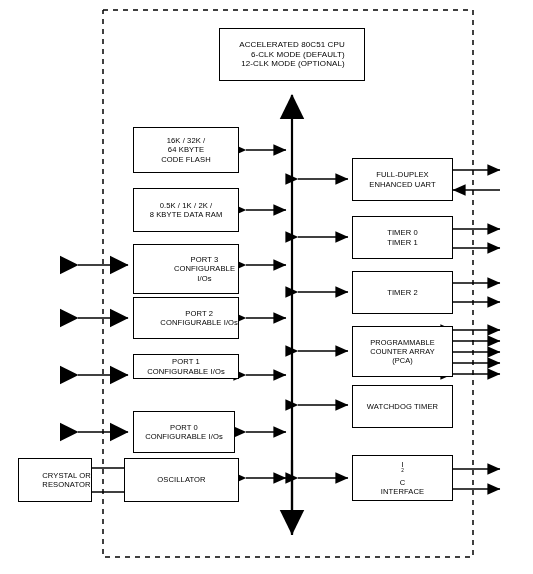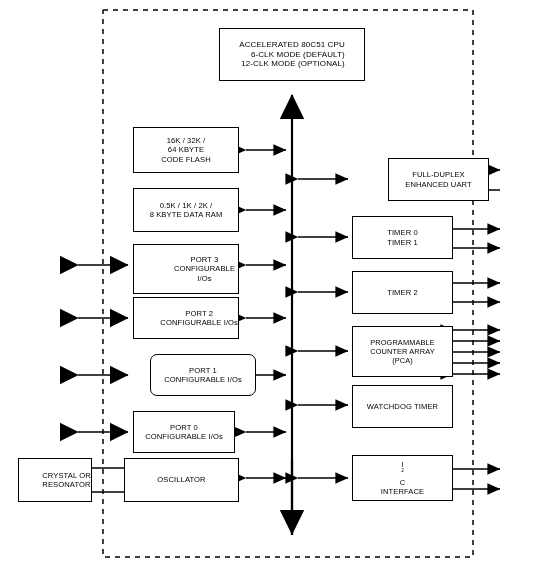--- a/index.html
+++ b/index.html
@@ -168,21 +168,21 @@
     </span>
   </div>
 
   <div class="blk t75" style="left:133px;top:297px;width:106px;height:42px;justify-content:flex-end;">
     <span>
       <span>PORT 2</span>
       <span>CONFIGURABLE I/Os</span>
     </span>
   </div>
 
-  <div class="blk t75" style="left:150px;top:354px;width:106px;height:42px;border-radius:7px;">
+  <div class="blk t75" style="left:133px;top:354px;width:106px;height:25px;">
     <span>
       <span>PORT 1</span>
       <span>CONFIGURABLE I/Os</span>
     </span>
   </div>
 
   <div class="blk t75" style="left:133px;top:411px;width:102px;height:42px;">
     <span>
       <span>PORT 0</span>
       <span>CONFIGURABLE I/Os</span>
@@ -193,21 +193,21 @@
     <span>
       <span>CRYSTAL OR</span>
       <span>RESONATOR</span>
     </span>
   </div>
 
   <div class="blk t75" style="left:124px;top:458px;width:115px;height:44px;">
     <span>OSCILLATOR</span>
   </div>
 
-  <div class="blk t75" style="left:352px;top:158px;width:101px;height:43px;margin-left:36px;">
+  <div class="blk t75" style="left:352px;top:158px;width:101px;height:43px;">
     <span>
       <span>FULL-DUPLEX</span>
       <span>ENHANCED UART</span>
     </span>
   </div>
 
   <div class="blk t75" style="left:352px;top:216px;width:101px;height:43px;">
     <span>
       <span>TIMER 0</span>
       <span>TIMER 1</span>

